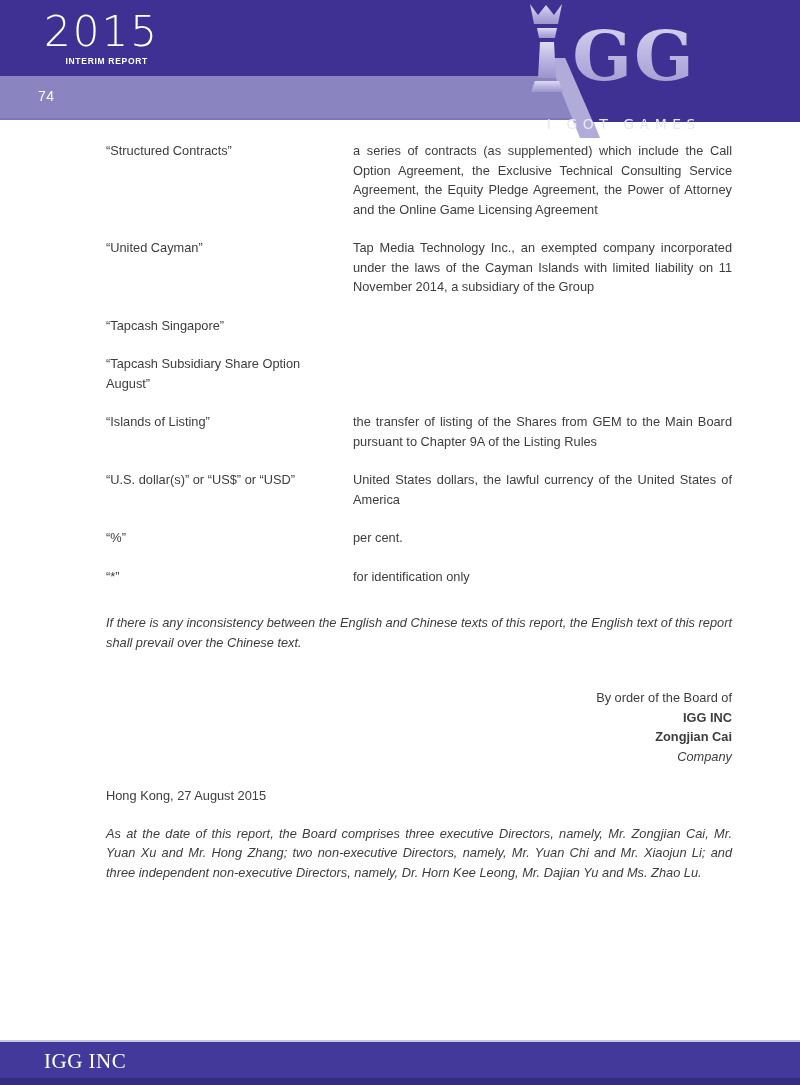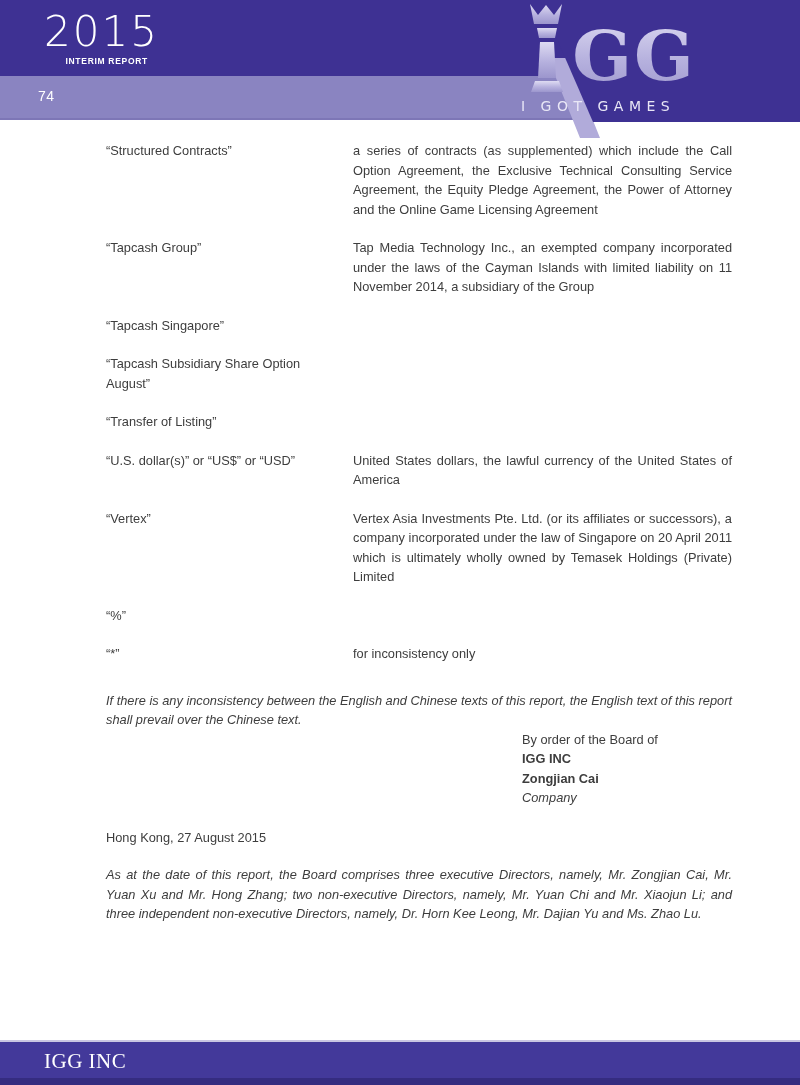--- a/index.html
+++ b/index.html
@@ -25,40 +25,40 @@
   }
   .hdr-sliver{
     position:absolute;top:58px;left:540px;width:70px;height:80px;background:#b1abda;
     clip-path:polygon(8px 0,28px 0,60px 80px,40px 80px);
   }
   .year-block{position:absolute;top:8px;left:44px;width:104px;text-align:right;color:#ffffff;}
   .year-big{font-size:42px;font-weight:200;letter-spacing:2px;line-height:48px;font-family:"DejaVu Sans",sans-serif;}
   .year-sub{font-size:8.5px;font-weight:bold;letter-spacing:0.7px;margin-top:0px;}
   .page-num{position:absolute;top:88px;left:38px;color:#ffffff;font-size:14px;letter-spacing:0.5px;}
   
-  .logo-block{position:absolute;top:6px;right:26px;width:180px;text-align:left;}
+  .logo-block{position:absolute;top:6px;right:26px;width:180px;text-align:right;}
   .logo-row{display:flex;align-items:flex-end;justify-content:center;gap:4px;height:92px;}
   .logo-gg{
     font-family:"DejaVu Serif","Liberation Serif",serif;font-weight:bold;
     font-size:70px;line-height:84px;
     background:linear-gradient(180deg,#dedbf2 0%,#b6b1de 55%,#9c96cd 100%);
     -webkit-background-clip:text;background-clip:text;color:transparent;
     letter-spacing:2px;
   }
   .logo-tagline{
-    margin-top:0;font-size:14px;letter-spacing:5.5px;color:#e9e7f6;
+    margin-top:18px;font-size:14px;letter-spacing:5.5px;color:#e9e7f6;
     font-family:"DejaVu Sans",sans-serif;white-space:nowrap;
   }
   
   .content{position:absolute;top:122px;left:8px;width:800px;padding:19px 76px 0 98px;box-sizing:border-box;font-size:12.8px;line-height:19.5px;}
   .g-row{display:flex;margin-bottom:19px;}
   .g-term{width:247px;flex:none;padding-right:8px;box-sizing:border-box;}
   .g-def{flex:1;text-align:justify;}
   .note{font-style:italic;text-align:justify;margin-top:27px;}
-  .signoff{width:210px;margin-left:auto;text-align:left;}
+  .signoff{width:210px;margin-left:auto;margin-top:36px;text-align:right;}
   .signoff .bold{font-weight:bold;}
   .signoff .italic{font-style:italic;}
   .dateline{margin-top:20px;}
   .closing{font-style:italic;text-align:justify;margin-top:18px;}
   
   .footer{position:absolute;left:0;bottom:0;width:800px;height:45px;background:#43399a;border-top:2px solid #c9c6e2;box-sizing:border-box;}
   .footer-dark-strip{position:absolute;left:0;bottom:0;width:800px;height:7px;background:#352c80;}
   .footer-brand{
     position:absolute;left:44px;top:7px;color:#ffffff;
     font-family:"Liberation Serif","DejaVu Serif",serif;
@@ -106,46 +106,44 @@
     </div>
   </div>
 
   <div class="content">
 
     <div class="g-row">
       <div class="g-term">“Structured Contracts”</div>
       <div class="g-def">a series of contracts (as supplemented) which include the Call Option Agreement, the Exclusive Technical Consulting Service Agreement, the Equity Pledge Agreement, the Power of Attorney and the Online Game Licensing Agreement</div>
     </div>
     <div class="g-row">
-      <div class="g-term">“Tapcash Group”</div>
+      <div class="g-term">“United Cayman”</div>
       <div class="g-def">Tap Media Technology Inc., an exempted company incorporated under the laws of the Cayman Islands with limited liability on 11 November 2014, a subsidiary of the Group</div>
     </div>
     <div class="g-row">
       <div class="g-term">“Tapcash Singapore”</div>
     </div>
     <div class="g-row">
       <div class="g-term">“Tapcash Subsidiary Share Option August”</div>
     </div>
     <div class="g-row">
-      <div class="g-term">“Transfer of Listing”</div>
+      <div class="g-term">“Islands of Listing”</div>
+      <div class="g-def">the transfer of listing of the Shares from GEM to the Main Board pursuant to Chapter 9A of the Listing Rules</div>
     </div>
     <div class="g-row">
       <div class="g-term">“U.S. dollar(s)” or “US$” or “USD”</div>
       <div class="g-def">United States dollars, the lawful currency of the United States of America</div>
     </div>
     <div class="g-row">
-      <div class="g-term">“Vertex”</div>
-      <div class="g-def">Vertex Asia Investments Pte. Ltd. (or its affiliates or successors), a company incorporated under the law of Singapore on 20 April 2011 which is ultimately wholly owned by Temasek Holdings (Private) Limited</div>
-    </div>
-    <div class="g-row">
       <div class="g-term">“%”</div>
+      <div class="g-def">per cent.</div>
     </div>
     <div class="g-row">
       <div class="g-term">“*”</div>
-      <div class="g-def">for inconsistency only</div>
+      <div class="g-def">for identification only</div>
     </div>
 
     <div class="note">If there is any inconsistency between the English and Chinese texts of this report, the English text of this report shall prevail over the Chinese text.</div>
 
     <div class="signoff">
       <div>By order of the Board of</div>
       <div class="bold">IGG INC</div>
       <div class="bold">Zongjian Cai</div>
       <div class="italic">Company</div>
     </div>

